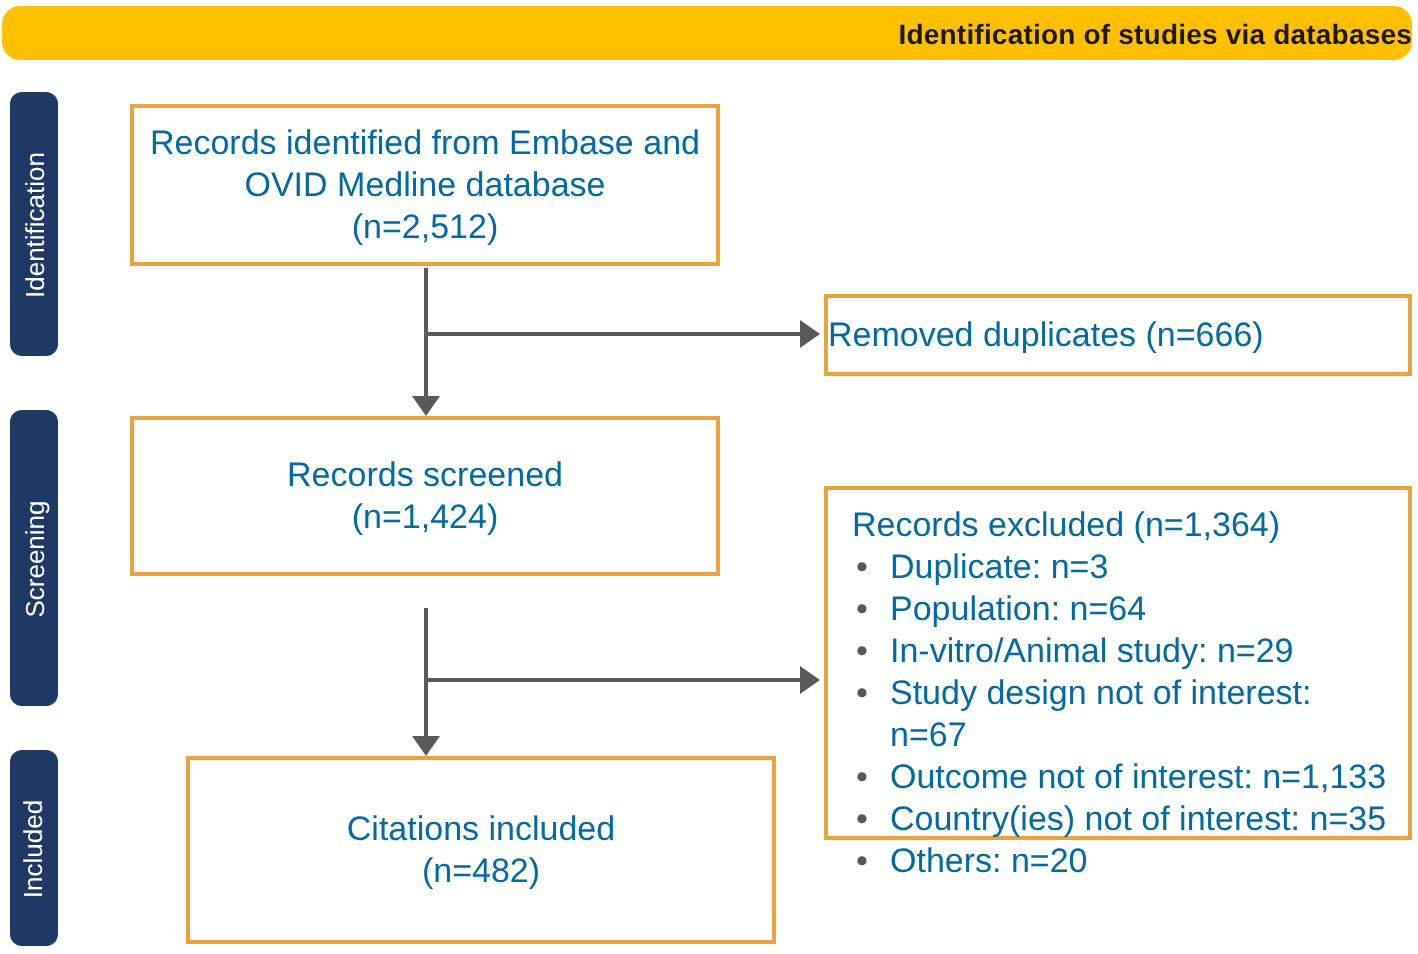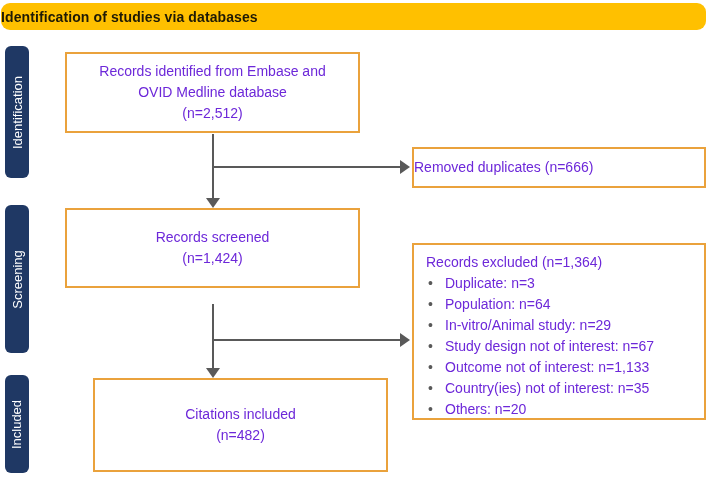--- a/index.html
+++ b/index.html
@@ -16,21 +16,21 @@
 
   
   .banner {
     position: absolute;
     left: 1px; top: 3px;
     width: 705px; height: 27px;
     background: #FFC000;
     border-radius: 9px;
     display: flex;
     align-items: center;
-    justify-content: flex-start;
+    justify-content: flex-end;
   }
   .banner span {
     font-size: 14px;
     font-weight: bold;
     color: #1f1a05;
     letter-spacing: 0.1px;
   }
 
   
   .stage {
@@ -51,22 +51,22 @@
   }
   .stage-identification { top: 46px;  height: 132px; }
   .stage-screening      { top: 205px; height: 148px; }
   .stage-included       { top: 375px; height: 98px;  }
 
   
   .box {
     position: absolute;
     background: #ffffff;
     border: 2px solid #EAA23C;
-    color: #6d28d9;
-    font-size: 14px;
+    color: #0369a1;
+    font-size: 17px;
     line-height: 21px;
   }
   .main-box {
     left: 65px;
     width: 295px;
     display: flex;
     flex-direction: column;
     align-items: center;
     justify-content: center;
     text-align: center;

